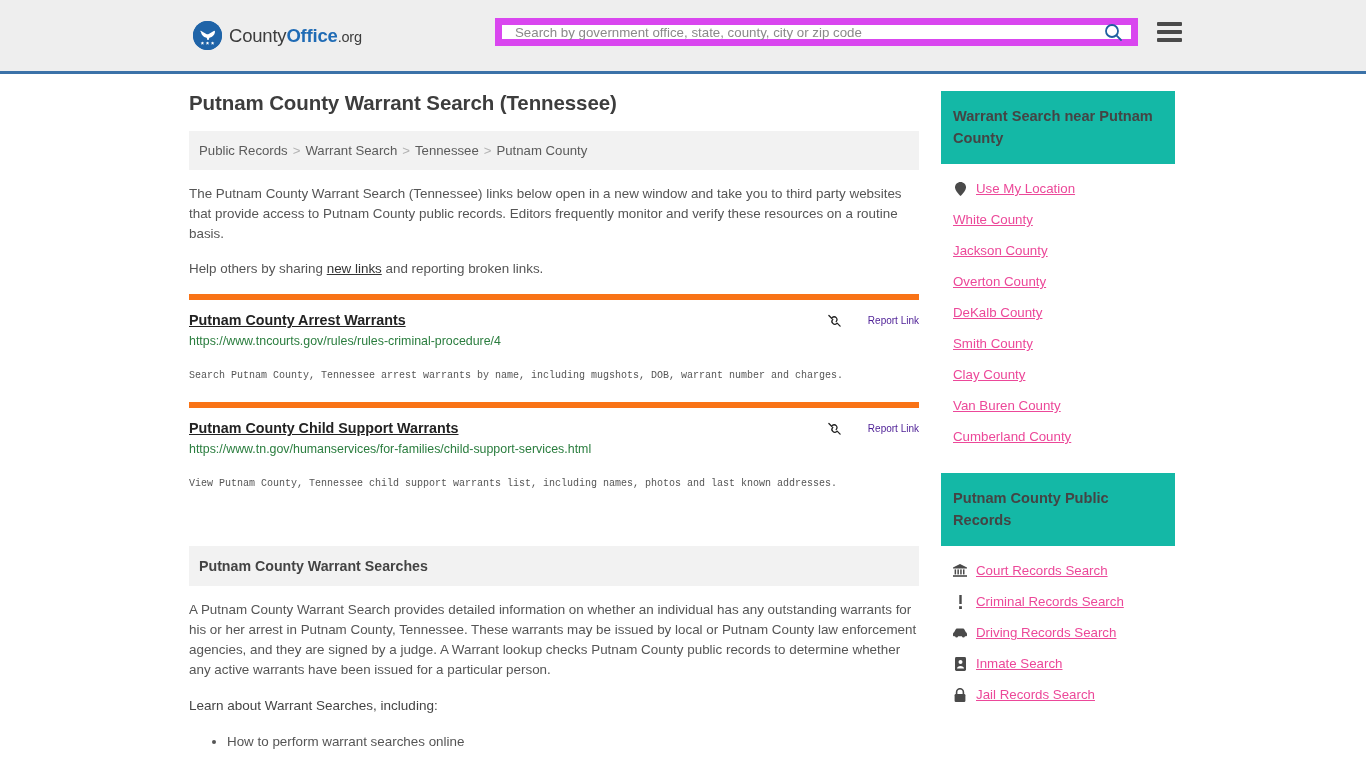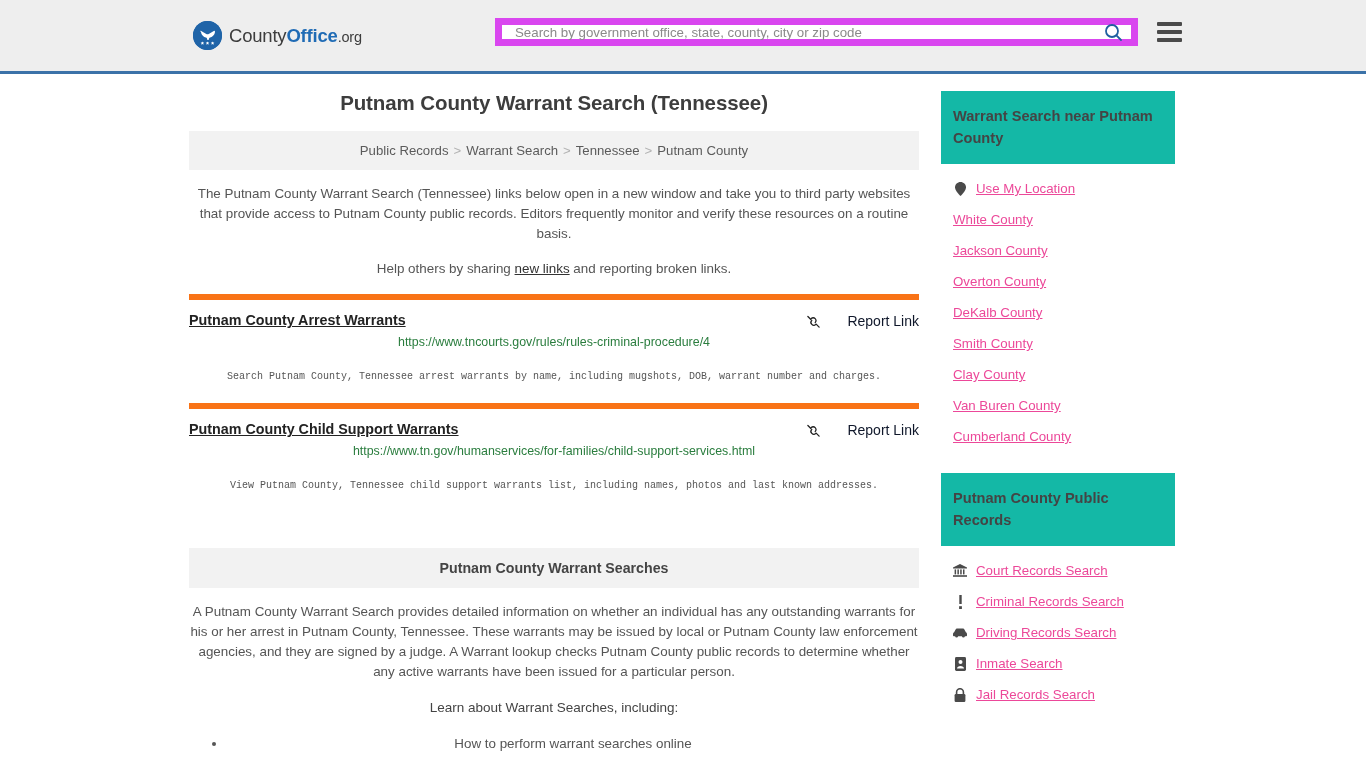--- a/index.html
+++ b/index.html
@@ -98,21 +98,21 @@
   }
   .content-wrap {
     width: 980px;
     margin: 0 auto;
     padding-top: 17px;
     display: flex;
     gap: 22px;
     position: relative;
     left: -4px;
   }
-  .main-col { width: 730px; flex: 0 0 730px; text-align: center; }
+  .main-col { width: 730px; flex: 0 0 730px; }
   .side-col { width: 234px; flex: 0 0 234px; }
 
   h1.page-title {
     font-size: 20.5px;
     color: #3d3d3d;
     margin: 0 0 16px 0;
     font-weight: bold;
     letter-spacing: -0.1px;
   }
 
@@ -155,22 +155,22 @@
     font-size: 14.3px;
     font-weight: bold;
     color: #222;
     text-decoration: underline;
     cursor: pointer;
   }
   .report-link {
     display: flex;
     align-items: center;
     gap: 26px;
-    font-size: 14px;
-    color: #0f172a;
+    font-size: 10px;
+    color: #4c1d95;
     cursor: pointer;
     white-space: nowrap;
     padding-top: 1px;
   }
   .result-url {
     font-size: 12.4px;
     color: #2a7d3e;
     margin-top: 6px;
     word-break: break-all;
   }

